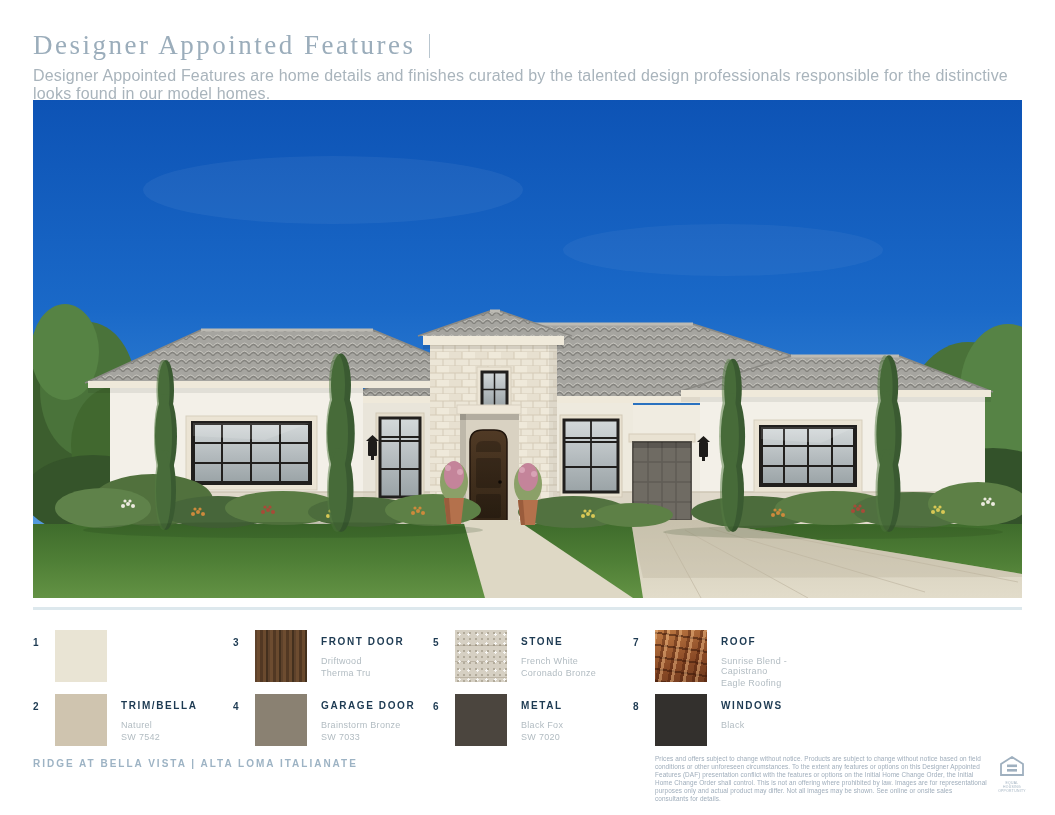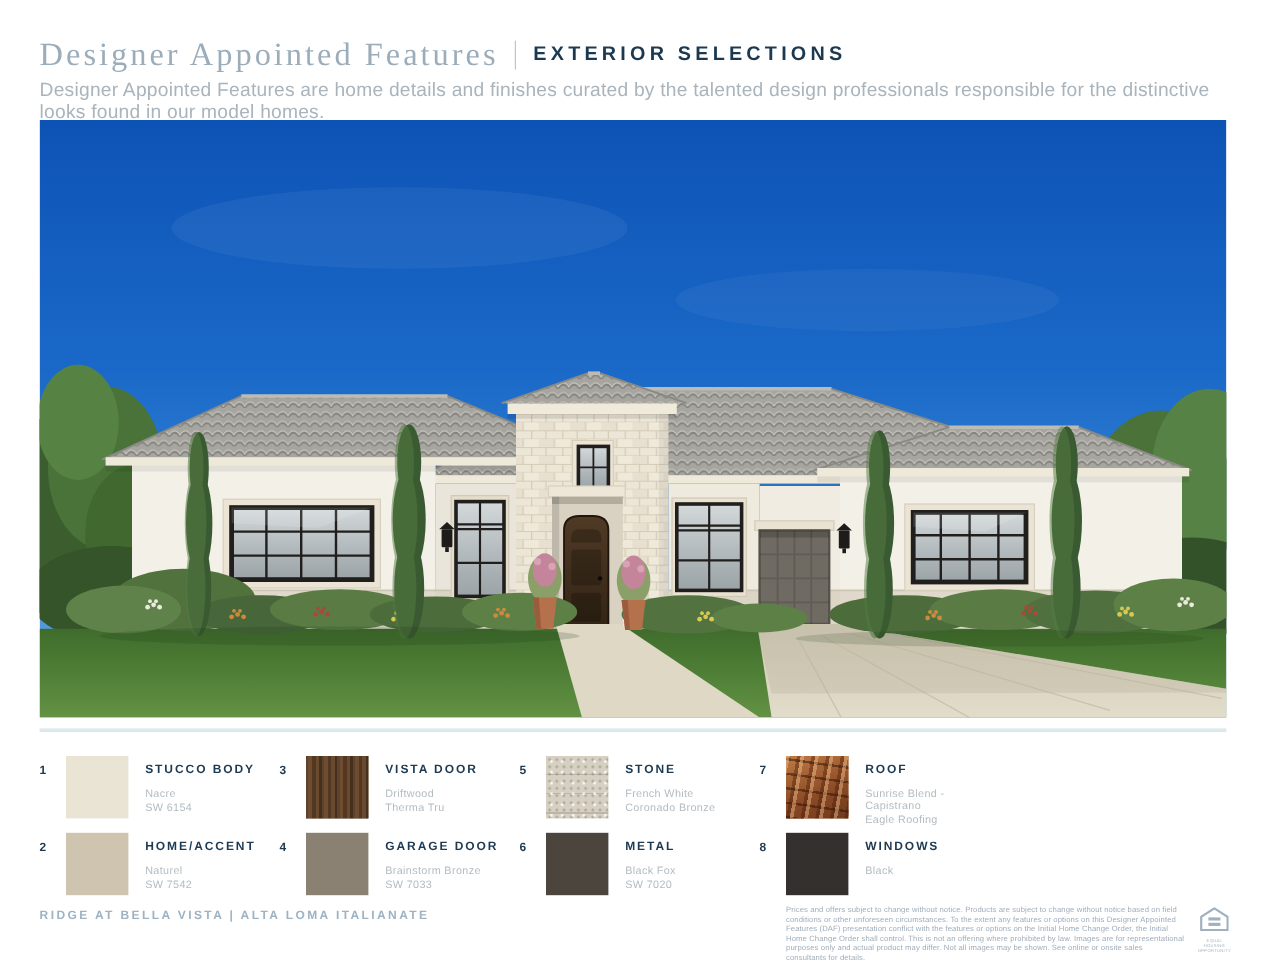--- a/index.html
+++ b/index.html
@@ -72,21 +72,20 @@
 </style>
 </head>
 <body>
 
 <div class="page">
 
   <header class="hdr">
     <div class="hdr-titles">
       <span class="t-serif">Designer Appointed Features</span>
       <span class="vbar"></span>
-      <span class="t-caps">EXTERIOR SELECTIONS</span>
     </div>
     <p class="subtitle">Designer Appointed Features are home details and finishes curated by the talented design professionals responsible for the distinctive looks found in our model homes.</p>
   </header>
 
   <div class="hero" title="Front exterior rendering of a single-story Italianate stucco home with stone entry tower, tile roof, black-framed windows, garage and landscaped yard">
     <svg viewBox="0 0 989 498" preserveAspectRatio="none">
       <defs>
         <linearGradient id="sky" x1="0" y1="0" x2="0" y2="1">
           <stop offset="0" stop-color="#0d53b5"></stop>
           <stop offset=".42" stop-color="#1a69c8"></stop>
@@ -334,42 +333,37 @@
       <ellipse cx="800" cy="432" rx="170" ry="7" fill="#1e3a14" opacity=".16"></ellipse>
     </svg>
   </div>
 
   <div class="divider"></div>
 
   <div class="selections">
     <div class="sel">
       <span class="sel-num">1</span>
       <span class="sel-swatch sw-solid" style="background-color: rgb(233, 228, 212);"></span>
-      <div class="sel-text">
-        <div class="sel-label">STUCCO BODY</div>
-        <div class="sel-sub1">Nacre</div>
-        <div class="sel-sub2">SW 6154</div>
-      </div>
     </div>
 
     <div class="sel">
       <span class="sel-num">2</span>
       <span class="sel-swatch sw-solid" style="background-color: rgb(207, 196, 175);"></span>
       <div class="sel-text">
-        <div class="sel-label">HOME/ACCENT</div>
+        <div class="sel-label">TRIM/BELLA</div>
         <div class="sel-sub1">Naturel</div>
         <div class="sel-sub2">SW 7542</div>
       </div>
     </div>
 
     <div class="sel">
       <span class="sel-num">3</span>
       <span class="sel-swatch sw-wood" style="background-color: rgb(93, 65, 41);"></span>
       <div class="sel-text">
-        <div class="sel-label">VISTA DOOR</div>
+        <div class="sel-label">FRONT DOOR</div>
         <div class="sel-sub1">Driftwood</div>
         <div class="sel-sub2">Therma Tru</div>
       </div>
     </div>
 
     <div class="sel">
       <span class="sel-num">4</span>
       <span class="sel-swatch sw-solid" style="background-color: rgb(138, 129, 114);"></span>
       <div class="sel-text">
         <div class="sel-label">GARAGE DOOR</div>

